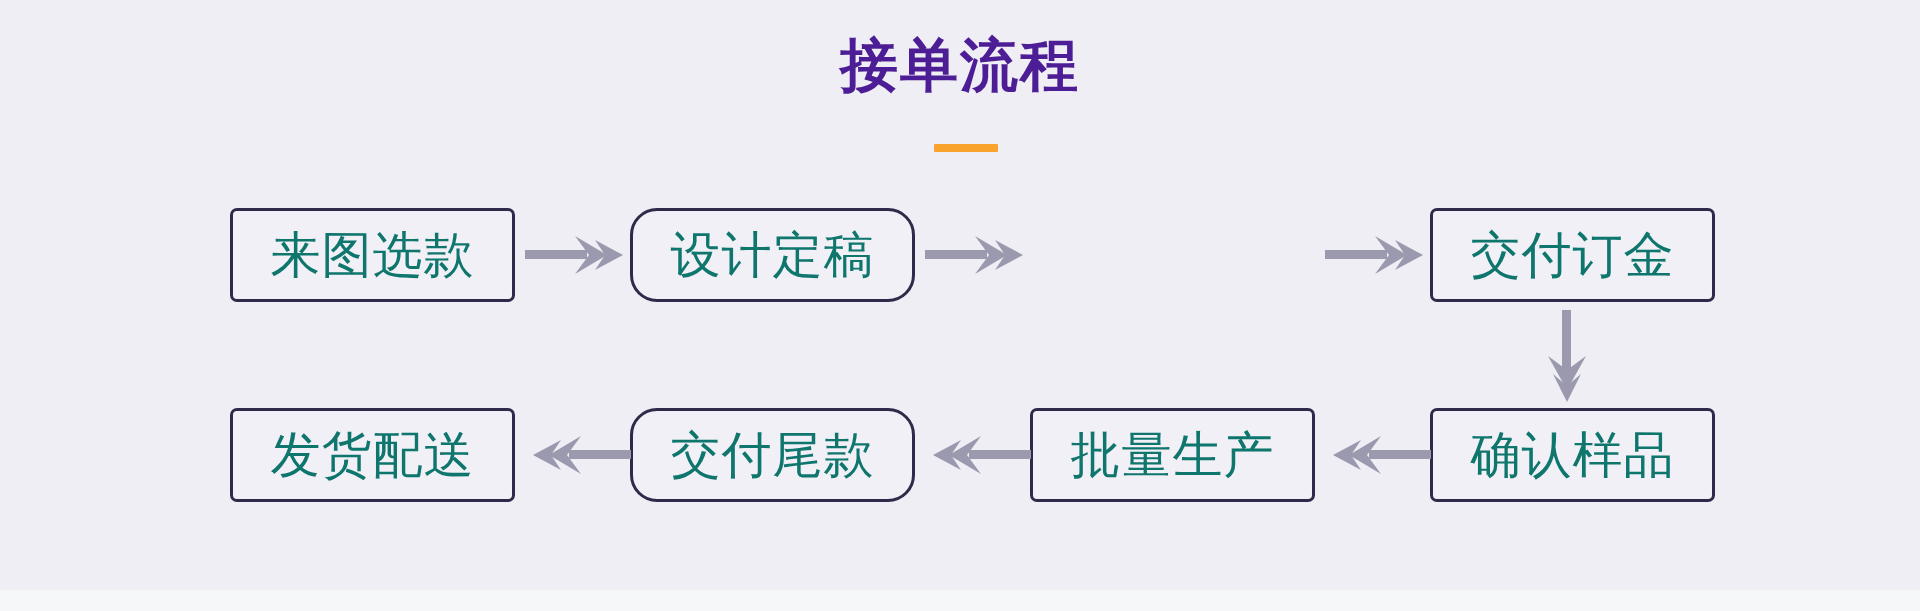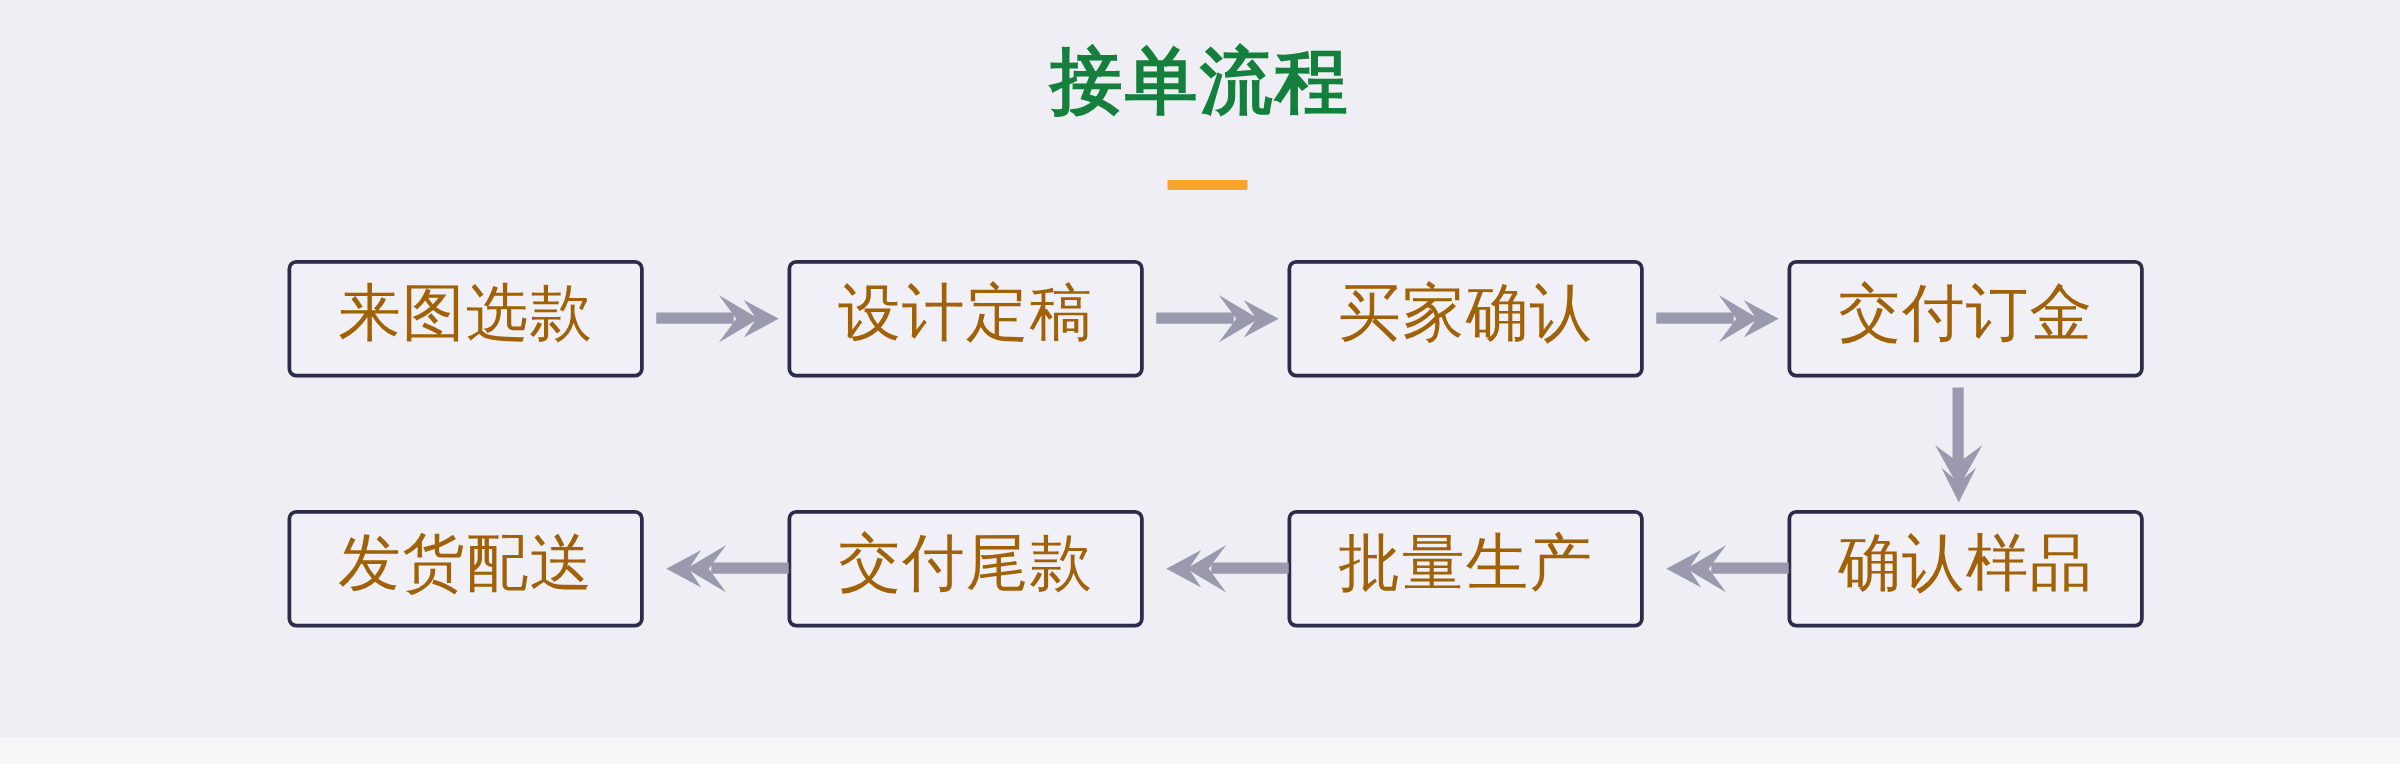--- a/index.html
+++ b/index.html
@@ -31,21 +31,21 @@
   .title {
     position: absolute;
     left: 0;
     top: 34px;
     width: 1920px;
     text-align: center;
     font-family: "DejaVu Serif", serif;
     font-size: 58px;
     font-weight: 700;
     letter-spacing: 2px;
-    color: #15803d;
+    color: #4c1d95;
     line-height: 1.1;
     white-space: nowrap;
   }
   .title-rule {
     position: absolute;
     left: 934px;
     top: 144px;
     width: 64px;
     height: 8px;
     background: #f9a32c;
@@ -58,31 +58,31 @@
     height: 94px;
     box-sizing: border-box;
     border: 3px solid #2e2b4a;
     border-radius: 7px;
     background: #f1f0f6;
     display: flex;
     align-items: center;
     justify-content: center;
   }
   .node-label {
-    font-family: Liberation Mono, monospace;
+    font-family: Liberation Serif, serif;
     font-size: 50px;
     line-height: 1;
     letter-spacing: 1px;
-    color: #a16207;
+    color: #0f766e;
     white-space: nowrap;
   }
   .r1 { top: 208px; }
   .r2 { top: 408px; }
   .c1 { left: 230px; }
-  .c2 { left: 630px; }
+  .c2 { left: 630px; border-radius: 27px; }
   .c3 { left: 1030px; }
   .c4 { left: 1430px; }
 
   
   .arrow {
     position: absolute;
   }
   .arrow svg { display: block; }
   .arrow-h { width: 110px; height: 54px; top: 228px; }
   .arrow-h.a2 { top: 428px; }
@@ -99,23 +99,20 @@
   <div id="canvas"></div>
 
   <div class="title">接单流程</div>
   <div class="title-rule"></div>
 
   <div class="node r1 c1">
     <span class="node-label">来图选款</span>
   </div>
   <div class="node r1 c2">
     <span class="node-label">设计定稿</span>
-  </div>
-  <div class="node r1 c3">
-    <span class="node-label">买家确认</span>
   </div>
   <div class="node r1 c4">
     <span class="node-label">交付订金</span>
   </div>
 
   <div class="arrow arrow-h ah1">
     <svg viewBox="0 0 110 54" width="110" height="54" aria-hidden="true">
       <rect class="arrow-fill" x="2" y="22" width="62" height="9"></rect>
       <polygon class="arrow-fill" points="52,8 84,27 52,46 66,27"></polygon>
       <polygon class="arrow-fill" points="72,12 100,27 72,42 82,27"></polygon>

